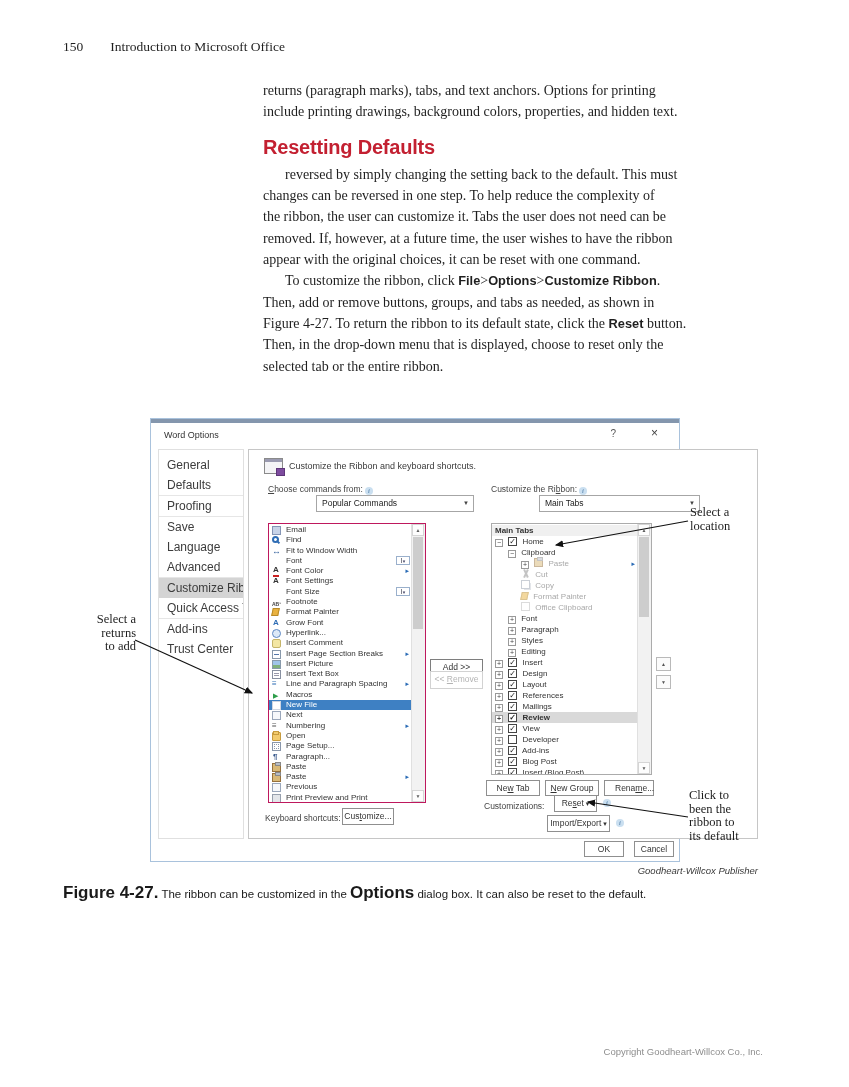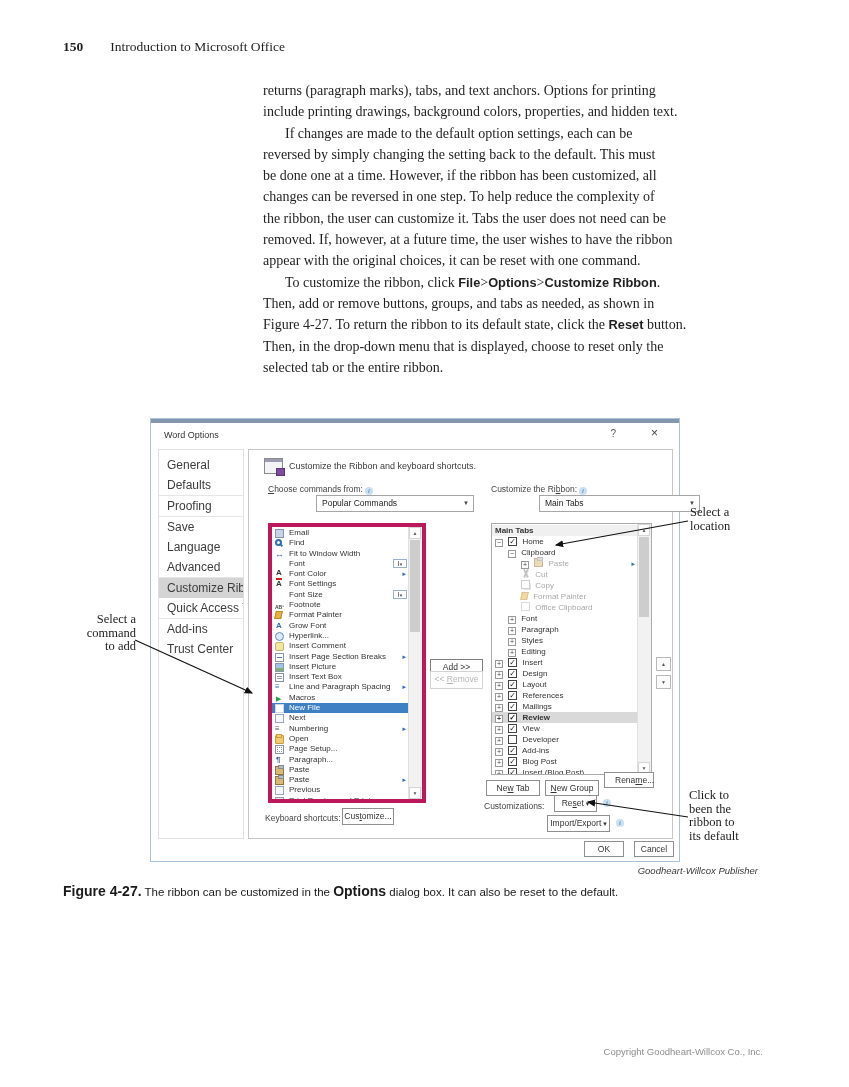--- a/index.html
+++ b/index.html
@@ -1,20 +1,20 @@
 <!DOCTYPE html>
 <html><head>
 <meta charset="utf-8">
 <style>
   html,body{margin:0;padding:0;background:#fff;}
   .page{position:relative;width:849px;height:1087px;background:#fff;overflow:hidden;
         font-family:"Liberation Serif",serif;color:#1f1f1f;}
   
   .running{position:absolute;left:63px;top:39px;font-size:13.5px;}
-  .pagenum{font-weight:bold;margin-right:27px;}
+  .pagenum{font-weight:normal;margin-right:27px;}
   
   .bodycol{position:absolute;left:263px;top:80px;width:516px;font-size:14px;line-height:21.3px;}
   .tline{white-space:nowrap;}
   .bodycol .b,.caption .b{font-family:"Liberation Sans",sans-serif;font-weight:bold;font-size:12.8px;}
   .section-heading{font-family:"Liberation Sans",sans-serif;font-weight:bold;font-size:20px;
         color:#c32031;margin:14px 0 6px 0;letter-spacing:-.2px;}
   .para .tline:first-child{text-indent:22px;}
   
   .figure{position:absolute;left:150px;top:418px;width:530px;height:444px;}
   .dlg{position:absolute;inset:0;background:#fff;border:1px solid #a9c2dc;box-sizing:border-box;
@@ -23,38 +23,38 @@
   .dlg-title{position:absolute;left:13px;top:11px;font-size:9px;color:#333;}
   .dlg-help{position:absolute;right:63px;top:9px;font-size:10px;color:#555;}
   .dlg-close{position:absolute;right:21px;top:7px;font-size:12px;color:#444;}
   
   .sidebar{position:absolute;left:7px;top:30px;width:86px;height:390px;border:1px solid #e0e0e0;
         box-sizing:border-box;padding-top:5px;font-size:12px;color:#3c3c3c;background:#fff;}
   .side-item{height:20px;line-height:20px;padding-left:8px;white-space:nowrap;overflow:hidden;}
   .side-item.sel{background:#d4d4d4;}
   .side-item.sep{border-bottom:1px solid #e6e6e6;}
   
-  .panel{position:absolute;left:97px;top:30px;width:425px;height:390px;border:1px solid #c6c6c6;
+  .panel{position:absolute;left:97px;top:30px;width:510px;height:390px;border:1px solid #c6c6c6;
         box-sizing:border-box;background:#fff;}
   .panel-head-icon{position:absolute;left:15px;top:8px;width:17px;height:14px;border:1px solid #8a8a8a;background:#f4f4f6;}
   .panel-head-icon::before{content:"";position:absolute;left:0;right:0;top:0;height:3px;background:#9a9ab0;}
   .panel-head-icon::after{content:"";position:absolute;right:-3px;bottom:-3px;width:7px;height:6px;background:#7d4b9e;border:1px solid #5e3579;}
   .panel-head-text{position:absolute;left:40px;top:11px;font-size:9px;color:#3a3a3a;}
   .lbl{position:absolute;font-size:8.5px;color:#444;white-space:nowrap;}
   .lbl-choose{left:19px;top:34px;} .lbl-custom{left:242px;top:34px;}
   .info{display:inline-block;width:8px;height:8px;border-radius:50%;background:#cadff0;color:#6a93b8;
         font:italic bold 6.5px "Liberation Serif",serif;line-height:8px;text-align:center;margin-left:2px;vertical-align:-1px;}
   .info::after{content:"i";}
   .combo{position:absolute;height:17px;border:1px solid #a6a6a6;background:#fff;font-size:8.5px;
         line-height:15px;padding-left:5px;color:#222;box-sizing:border-box;white-space:nowrap;margin-left:48px;}
   .combo-left{left:19px;top:45px;width:158px;} .combo-right{left:242px;top:45px;width:161px;}
   .combo .arr{position:absolute;right:4px;top:0;font-size:6px;line-height:15px;color:#444;}
   .combo .arr::after{content:"▼";}
   
-  .cmdlist{position:absolute;left:19px;top:73px;width:158px;height:280px;border:4px solid #be185d;
+  .cmdlist{position:absolute;left:19px;top:73px;width:158px;height:280px;border:1px solid #be185d;
         background:#fff;box-sizing:border-box;overflow:hidden;}
   .cmd-rows{position:absolute;left:0;top:1px;right:13px;bottom:0;overflow:hidden;}
   .cmd-row{position:relative;height:10.3px;line-height:10.3px;font-size:8px;color:#333;
         padding-left:17px;white-space:nowrap;}
   .cmd-row.sel{background:#3e80c3;color:#fff;}
   .cmd-row .ci{position:absolute;left:3px;top:1px;}
   .fly{color:#2a6bb5;font-size:7px;} .fly::after{content:"▸";}
   .cmd-row .fly{position:absolute;right:3px;top:0;}
   .cmd-row .widget{position:absolute;right:2px;top:0.5px;width:14px;height:9px;border:1px solid #9ab0cc;
         font-size:6.5px;line-height:8px;text-align:center;color:#334;background:#fff;box-sizing:border-box;}
@@ -90,21 +90,21 @@
   .tree .ci{margin-right:3px;vertical-align:-1px;}
   .tree-row.grey .ci{opacity:.5;}
   
   .spin{position:absolute;width:15px;height:14px;border:1px solid #b9b9b9;background:#fbfbfb;
         text-align:center;font-size:5px;line-height:12px;color:#555;box-sizing:border-box;}
   .spin-up{left:407px;top:207px;} .spin-up::after{content:"▲";}
   .spin-dn{left:407px;top:225px;} .spin-dn::after{content:"▼";}
   
   .newtab{left:237px;top:330px;width:54px;height:16px;}
   .newgroup{left:296px;top:330px;width:54px;height:16px;}
-  .renamebtn{left:355px;top:322px;width:50px;height:16px;padding-left:10px;}
+  .renamebtn{left:355px;top:330px;width:50px;height:16px;padding-left:10px;}
   .custom-lbl{left:235px;top:351px;}
   .resetbtn{left:305px;top:345px;width:43px;height:17px;}
   .importbtn{left:298px;top:365px;width:63px;height:17px;}
   .menu-arr::after{content:" ▾";font-size:7px;}
   .info-reset{position:absolute;left:352px;top:349px;}
   .info-import{position:absolute;left:365px;top:369px;}
   .kbd-lbl{left:16px;top:363px;}
   .customizebtn{left:93px;top:358px;width:52px;height:17px;}
   .okbtn{left:433px;top:422px;width:40px;height:16px;}
   .cancelbtn{left:483px;top:422px;width:40px;height:16px;}
@@ -144,43 +144,42 @@
   .ci-cut::before{transform:rotate(25deg);} .ci-cut::after{transform:rotate(-25deg);}
   .ci-copy{background:#fff;border:1px solid #98a2b0;box-shadow:2px 2px 0 -1px #c8ccd4;}
   .ci-clipboard-outline{background:#fff;border:1px solid #b9b9b9;}
   
   .ann{position:absolute;font-size:12.5px;line-height:13.5px;color:#1c1c1c;font-family:"Liberation Serif",serif;}
   .ann-location{left:690px;top:506px;}
   .ann-command{left:58px;top:613px;width:78px;text-align:right;}
   .ann-reset{left:689px;top:789px;}
   .credit{position:absolute;right:91px;top:865px;font:italic 9.5px "Liberation Sans",sans-serif;color:#3a3a3a;}
   .caption{position:absolute;left:63px;top:883px;font-family:"Liberation Sans",sans-serif;font-size:11.5px;color:#1a1a1a;}
-  .caption .b{font-size:14px;}
+  .caption .b{font-size:17px;}
   .copyright{position:absolute;right:86px;top:1046px;font-family:"Liberation Sans",sans-serif;font-size:9.5px;color:#8e8e8e;}
   .arrows{position:absolute;inset:0;pointer-events:none;z-index:5;}
   u{text-underline-offset:1px;}
 </style>
 </head>
 <body>
 
 <div class="page">
 
   <div class="running">
     <span class="pagenum">150</span><span>Introduction to Microsoft Office</span>
   </div>
 
   <div class="bodycol">
     <div>
         <div class="tline"><span>returns (paragraph marks), tabs, and text anchors. Options for printing</span></div>
         <div class="tline"><span>include printing drawings, background colors, properties, and hidden text.</span></div>
       </div>
+    <div class="section-heading">Resetting Defaults</div>
     <div class="para">
-        <div class="tline"><span>If changes are made to the default option settings, each can be</span></div>
         <div class="tline"><span>reversed by simply changing the setting back to the default. This must</span></div>
-        <div class="tline"><span>be done one at a time. However, if the ribbon has been customized, all</span></div>
         <div class="tline"><span>changes can be reversed in one step. To help reduce the complexity of</span></div>
         <div class="tline"><span>the ribbon, the user can customize it. Tabs the user does not need can be</span></div>
         <div class="tline"><span>removed. If, however, at a future time, the user wishes to have the ribbon</span></div>
         <div class="tline"><span>appear with the original choices, it can be reset with one command.</span></div>
       </div>
     <div class="para">
         <div class="tline"><span>To customize the ribbon, click </span><span class="b">File</span><span>&gt;</span><span class="b">Options</span><span>&gt;</span><span class="b">Customize Ribbon</span><span>.</span></div>
         <div class="tline"><span>Then, add or remove buttons, groups, and tabs as needed, as shown in</span></div>
         <div class="tline"><span>Figure 4-27. To return the ribbon to its default state, click the </span><span class="b">Reset</span><span> button.</span></div>
         <div class="tline"><span>Then, in the drop-down menu that is displayed, choose to reset only the</span></div>
@@ -588,21 +587,21 @@
       <div class="pbtn cancelbtn">Cancel</div>
     </div>
   </div>
 
   <div class="ann ann-location">
       <div class="tline"><span>Select a</span></div>
       <div class="tline"><span>location</span></div>
     </div>
   <div class="ann ann-command">
       <div class="tline"><span>Select a</span></div>
-      <div class="tline"><span>command</span></div>
+      <div class="tline"><span>returns</span></div>
       <div class="tline"><span>to add</span></div>
     </div>
   <div class="ann ann-reset">
       <div class="tline"><span>Click to</span></div>
       <div class="tline"><span>been the</span></div>
       <div class="tline"><span>ribbon to</span></div>
       <div class="tline"><span>its default</span></div>
     </div>
 
   <svg class="arrows" width="849" height="1087" viewBox="0 0 849 1087">

